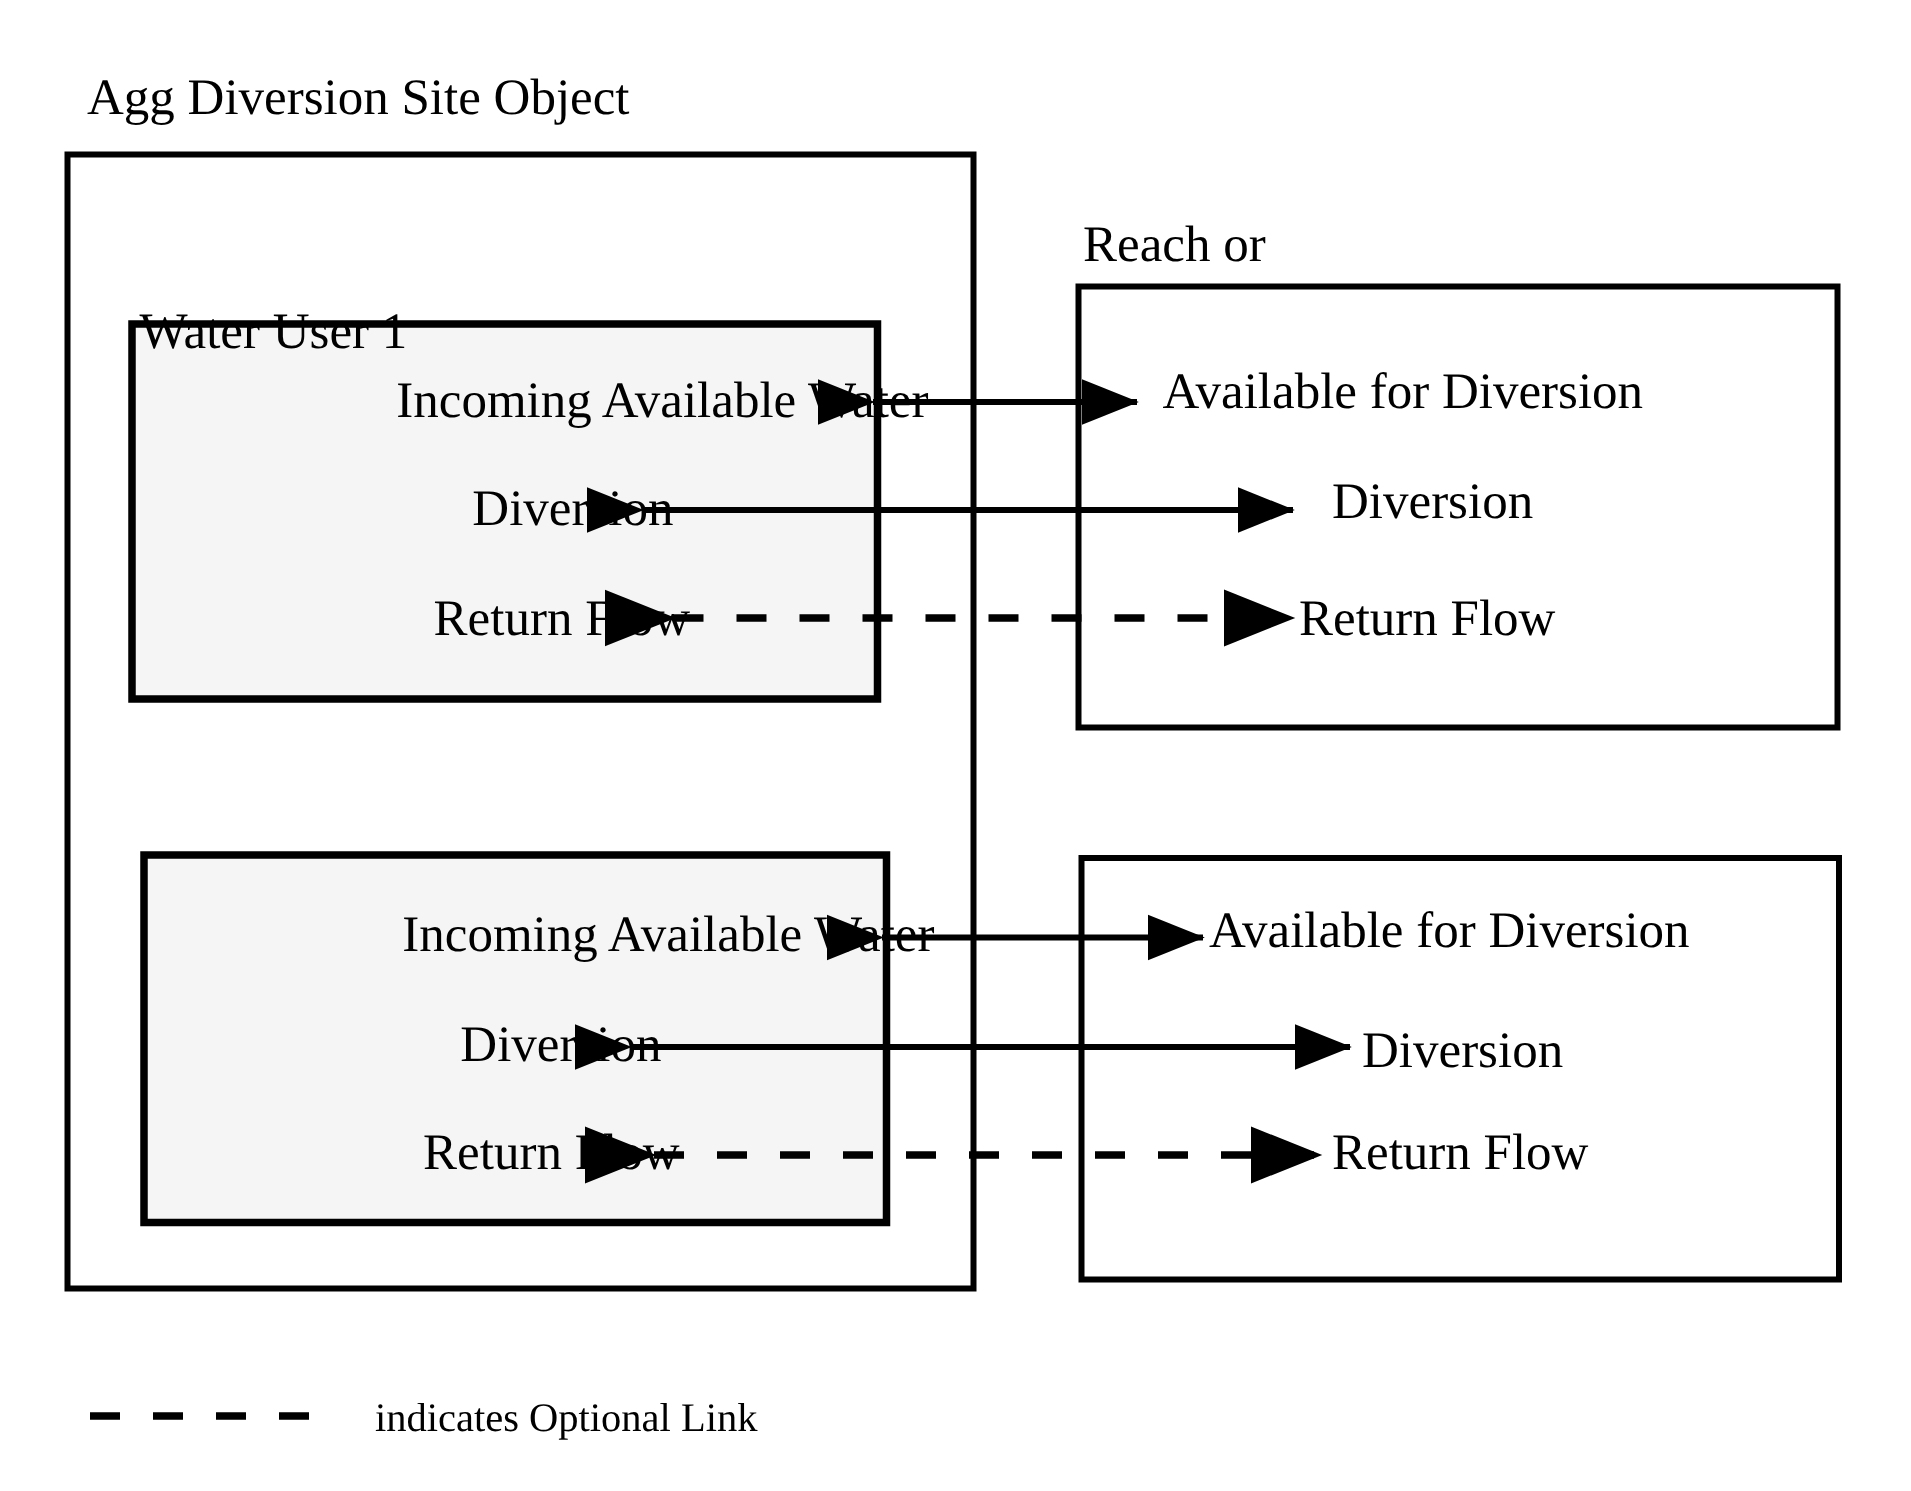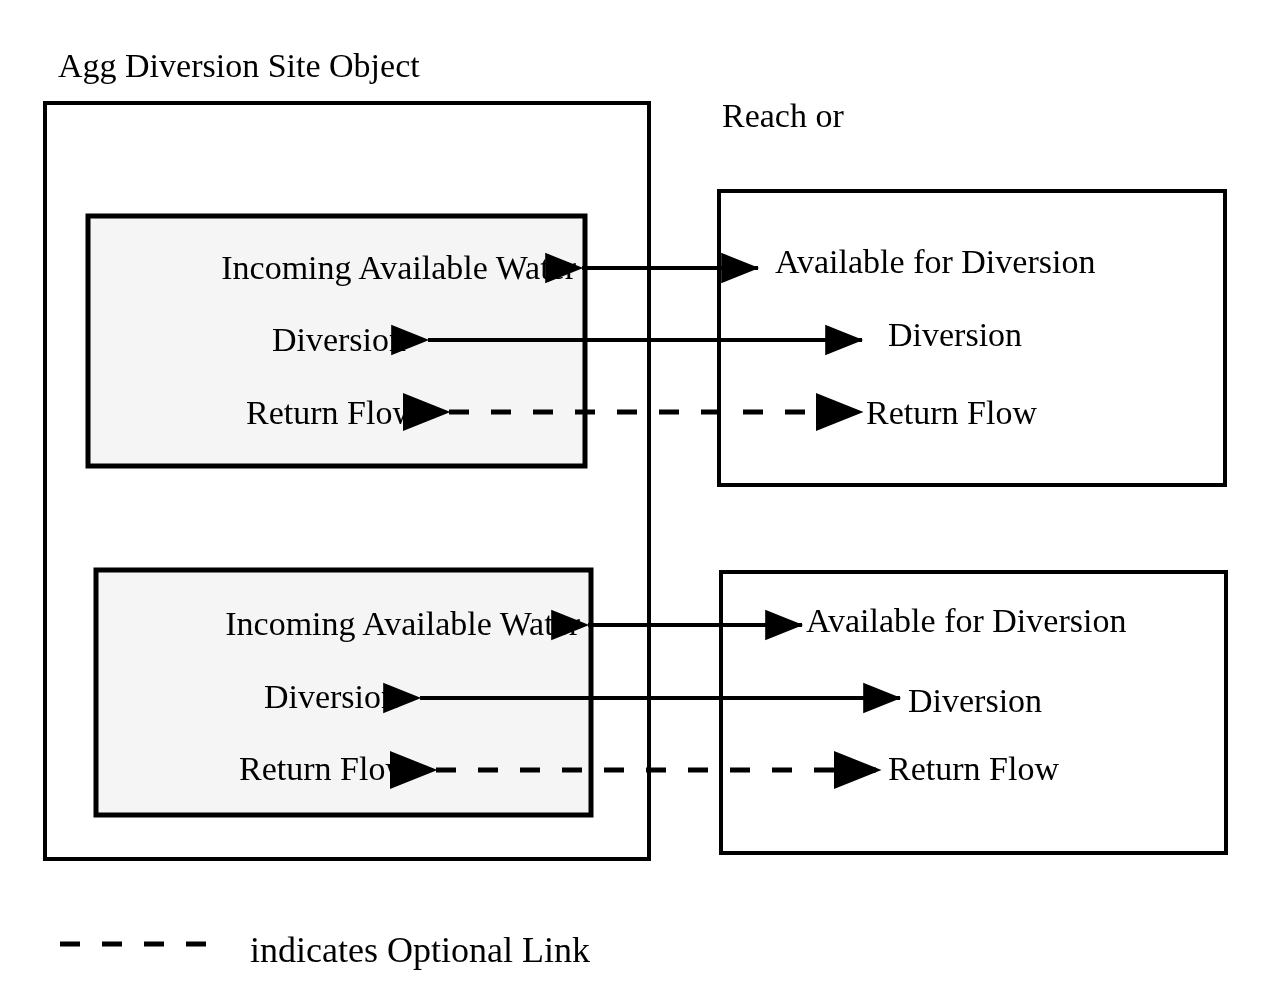--- a/index.html
+++ b/index.html
@@ -23,24 +23,24 @@
     height: 994px;
   }
   .lbl {
     position: absolute;
     color: #000000;
     white-space: nowrap;
     font-family: "Liberation Serif", "DejaVu Serif", serif;
     line-height: 1;
   }
   .title-lbl { font-size: 34px; }
-  .group-lbl { font-size: 34px; }
+  .group-lbl { font-size: 34px; margin-top: 48px; }
   .port-lbl  { font-size: 34px; }
-  .legend-lbl{ font-size: 36px; }
-  .rgt { transform: translateX(-100%); }
+  .legend-lbl{ font-size: 27px; }
+  .rgt { transform: translateX(-100%); margin-left: 43px; }
 </style>
 </head>
 <body>
 
 <div id="canvas">
 
   <svg class="diagram" viewBox="0 0 1274 994">
     <defs>
       <marker id="ah-r" markerWidth="10" markerHeight="10" refX="9.2" refY="4" orient="auto" markerUnits="strokeWidth">
         <path d="M0,0.2 L9.5,4 L0,7.8 z" fill="#000000"></path>
@@ -72,20 +72,21 @@
 
     <line x1="436" y1="770" x2="880" y2="770" stroke="#000000" stroke-width="5" stroke-dasharray="20 22" marker-start="url(#ah-l)" marker-end="url(#ah-r)"></line>
 
     <line x1="60" y1="944" x2="222" y2="944" stroke="#000000" stroke-width="5" stroke-dasharray="20 22"></line>
   </svg>
 
   <div class="lbl title-lbl" style="left:58px; top:49px;">Agg Diversion Site Object</div>
 
   <div class="lbl group-lbl" style="left:722px; top:99px;">Reach or</div>
 
+  <div class="lbl group-lbl" style="left:93px; top:157px;">Water User 1</div>
 
   <div class="lbl port-lbl rgt" style="left:576px; top:251px;">Incoming Available Water</div>
   <div class="lbl port-lbl rgt" style="left:406px; top:323px;">Diversion</div>
   <div class="lbl port-lbl rgt" style="left:417px; top:396px;">Return Flow</div>
 
 
   <div class="lbl port-lbl rgt" style="left:580px; top:607px;">Incoming Available Water</div>
   <div class="lbl port-lbl rgt" style="left:398px; top:680px;">Diversion</div>
   <div class="lbl port-lbl rgt" style="left:410px; top:752px;">Return Flow</div>
 

